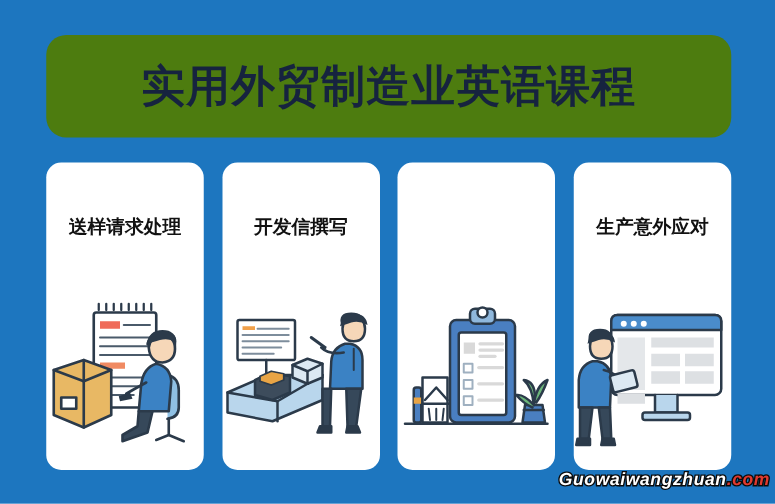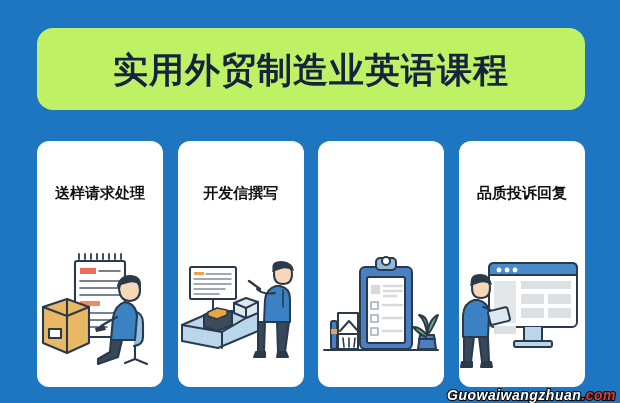--- a/index.html
+++ b/index.html
@@ -20,42 +20,42 @@
     overflow: hidden;
   }
 
   
   #header-card {
     position: absolute;
     left: 37px;
     top: 28px;
     width: 548px;
     height: 82px;
-    background: #bef264;
+    background: #4d7c0f;
     border-radius: 16px;
     display: flex;
     align-items: center;
     justify-content: center;
     box-sizing: border-box;
   }
   #poster-title {
     font-size: 35px;
     font-weight: bold;
     color: #16233f;
     letter-spacing: 1px;
     line-height: 1;
     white-space: nowrap;
     font-family: "Liberation Sans", "DejaVu Sans", sans-serif;
   }
 
   
   #card-row {
     position: absolute;
     left: 37px;
-    top: 141px;
+    top: 130px;
     width: 548px;
     height: 246px;
     display: flex;
     justify-content: space-between;
   }
   .course-card {
     width: 126px;
     height: 246px;
     background: #ffffff;
     border-radius: 12px;
@@ -82,21 +82,21 @@
     bottom: 12px;
     width: 126px;
     height: 130px;
   }
   .card-art svg { display: block; width: 126px; height: 130px; }
 
   
   #watermark {
     position: absolute;
     right: 4px;
-    bottom: 0;
+    bottom: 12px;
     font-size: 14px;
     font-weight: bold;
     font-style: italic;
     color: #ffffff;
     letter-spacing: 0.5px;
     white-space: nowrap;
     -webkit-text-stroke: 2.2px #0b0b0b;
     paint-order: stroke fill;
     font-family: "Liberation Sans", "DejaVu Sans", sans-serif;
     padding-left: 46px;
@@ -251,21 +251,21 @@
             <path d="M109 90 q2 -16 11 -20 q-4 11 -9 18" fill="#6cb57a"></path>
             <path d="M109 90 q-8 -9 -14 -8 q6 7 13 10" fill="#6cb57a"></path>
 
             <line x1="6" y1="105" x2="120" y2="105" stroke-width="2"></line>
           </g>
         </svg>
       </div>
     </div>
 
     <div class="course-card">
-      <div class="card-title">品质投诉回复</div>
+      <div class="card-title">生产意外应对</div>
       <div class="card-art">
         <svg viewBox="0 0 126 130" xmlns="http://www.w3.org/2000/svg">
           <g stroke="#2b3a4a" stroke-width="2" fill="none" stroke-linejoin="round" stroke-linecap="round">
 
             <rect x="30" y="18" width="88" height="64" rx="5" fill="#ffffff"></rect>
             <path d="M30 23 q0 -5 5 -5 l78 0 q5 0 5 5 l0 7 l-88 0 Z" fill="#4a8ccb"></path>
             <circle cx="40" cy="25" r="2.4" fill="#ffffff" stroke="none"></circle>
             <circle cx="48" cy="25" r="2.4" fill="#ffffff" stroke="none"></circle>
             <circle cx="56" cy="25" r="2.4" fill="#ffffff" stroke="none"></circle>
 

